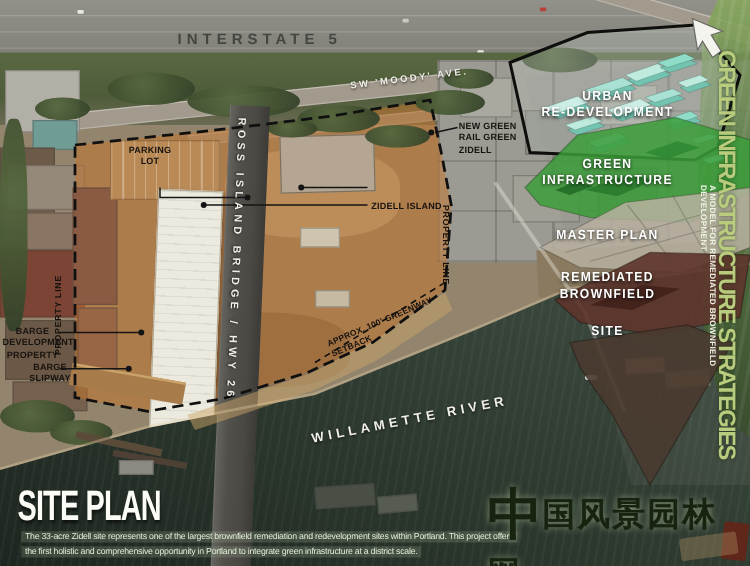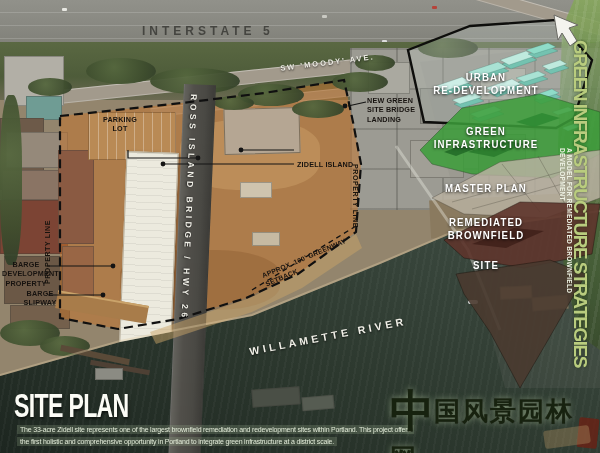--- a/index.html
+++ b/index.html
@@ -221,22 +221,22 @@
   <div class="vlbl" style="left:352px;top:164px">PROPERTY LINE</div>
   <div class="lbl" style="left:260px;top:250px;width:112px;font-size:6.8px;transform:rotate(-23deg)">APPROX. 100' GREENWAY SETBACK</div>
 
   <div class="lbl c" style="left:96px;top:115px;width:48px">
     <span style="display:block">PARKING</span>
     <span style="display:block">LOT</span>
   </div>
   <div class="lbl" style="left:297px;top:160px">ZIDELL ISLAND</div>
   <div class="lbl" style="left:367px;top:96px">
     <span style="display:block">NEW GREEN</span>
-    <span style="display:block">SITE BRIDGE</span>
-    <span style="display:block">LANDING</span>
+    <span style="display:block">RAIL GREEN</span>
+    <span style="display:block">ZIDELL</span>
   </div>
   <div class="lbl c" style="left:2px;top:260px;width:48px">
     <span style="display:block">BARGE</span>
     <span style="display:block">DEVELOPMENT</span>
     <span style="display:block">PROPERTY</span>
   </div>
   <div class="lbl c" style="left:20px;top:289px;width:40px">
     <span style="display:block">BARGE</span>
     <span style="display:block">SLIPWAY</span>
   </div>

